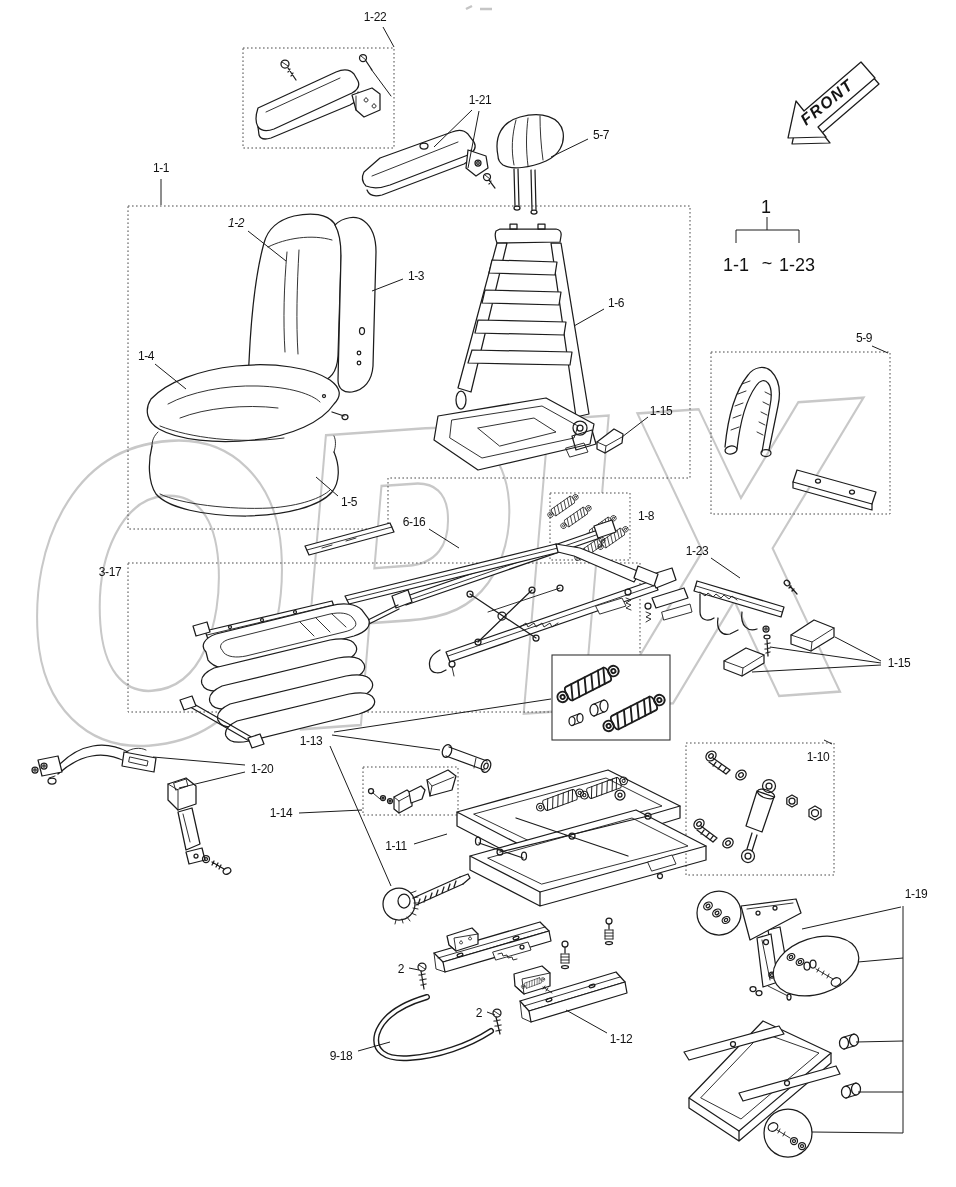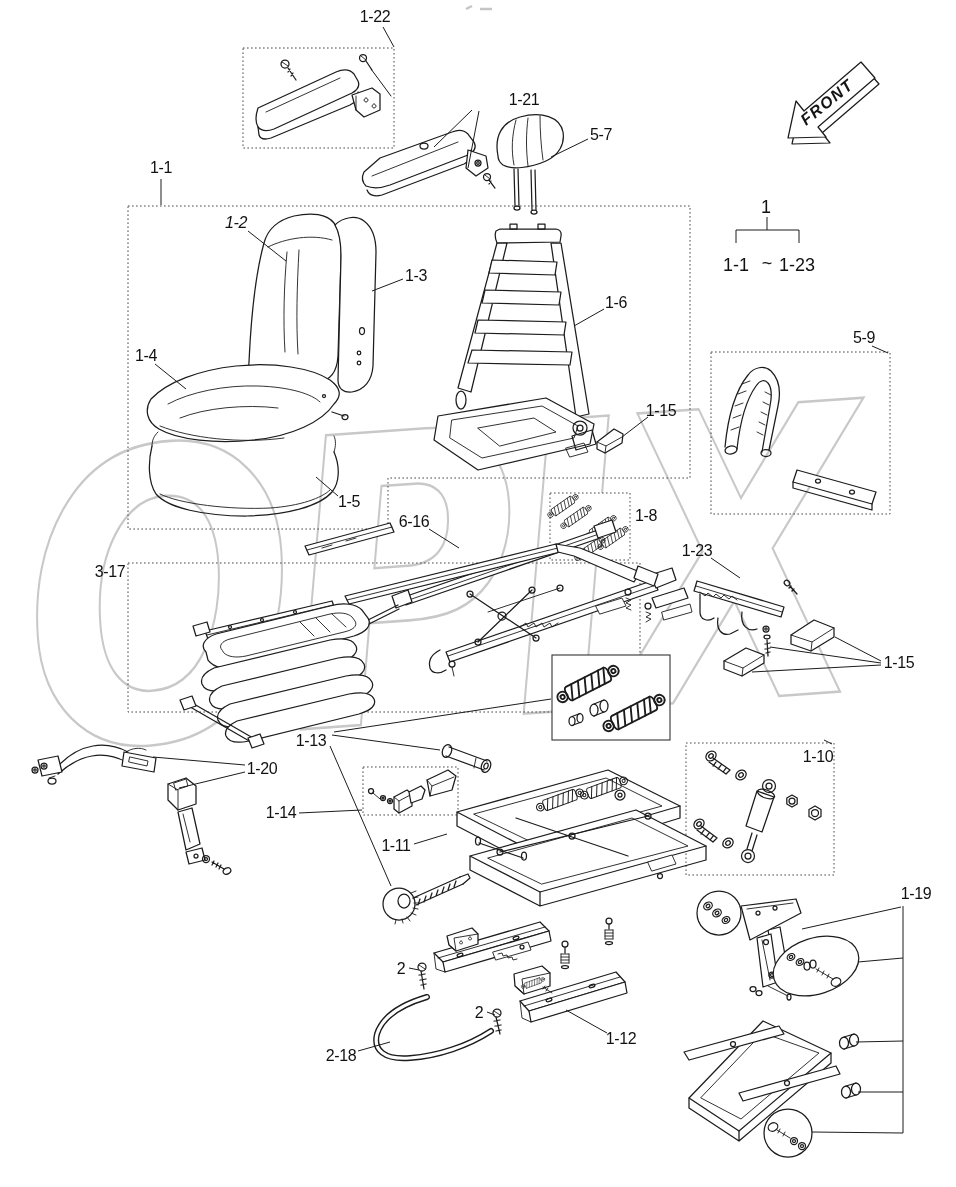--- a/index.html
+++ b/index.html
@@ -8,21 +8,21 @@
          font-family:"Liberation Sans", sans-serif;overflow:hidden;}
   svg{position:absolute;left:0;top:0;}
   .art{stroke:var(--line);fill:none;stroke-width:1.25;stroke-linecap:round;stroke-linejoin:round;}
   .artw{stroke:var(--line);fill:#fff;stroke-width:1.25;stroke-linecap:round;stroke-linejoin:round;}
   .thin{stroke-width:0.9;}
   .leader{stroke:var(--line);fill:none;stroke-width:1;}
   .dotted{stroke:var(--box);fill:none;stroke-width:1;stroke-dasharray:1.6 2.4;}
   .dottedw{stroke:var(--box);fill:#fff;stroke-width:1;stroke-dasharray:1.6 2.4;}
   .solidbox{stroke:#333;fill:#fff;stroke-width:1.1;}
   .wm{stroke:var(--watermark);fill:none;}
-  .part-label{position:absolute;transform:translate(-50%,-50%);font-size:16px;letter-spacing:-0.4px;
+  .part-label{position:absolute;transform:translate(-50%,-50%);font-size:12px;letter-spacing:-0.4px;
               color:#111;white-space:nowrap;}
   .group-num{position:absolute;transform:translate(-50%,-50%);font-size:18px;color:#111;white-space:nowrap;}
 </style>
 </head>
 <body>
 
 <div class="stage">
 
 <svg width="956" height="1187" viewBox="0 0 956 1187">
   <defs>
@@ -489,21 +489,21 @@
     <path d="M358,1051 L390,1042"></path>
     <path d="M607,1033 L566,1010"></path>
     <path d="M903,906 L903,1133 M901,907 L802,929 M903,958 L858,962 M903,1041 L856,1042 M903,1092 L858,1092 M903,1133 L812,1132"></path>
   </g>
 
   <text transform="translate(806,126) rotate(-39)" font-size="16" font-weight="bold" font-style="italic" letter-spacing="1.5" fill="#141414" font-family="Liberation Sans, sans-serif">FRONT</text>
 </svg>
 
 <div style="position:absolute;left:0;top:0;width:100%;height:100%;pointer-events:none;">
       <div class="part-label" style="left: 375px; top: 17px;">1-22</div>
-      <div class="part-label" style="left: 480px; top: 100px; margin-left: 44px;">1-21</div>
+      <div class="part-label" style="left: 480px; top: 100px;">1-21</div>
       <div class="part-label" style="left: 601px; top: 135px;">5-7</div>
       <div class="part-label" style="left: 161px; top: 168px;">1-1</div>
       <div class="part-label" style="left: 236px; top: 223px; font-style: italic;">1-2</div>
       <div class="part-label" style="left: 416px; top: 276px;">1-3</div>
       <div class="part-label" style="left: 146px; top: 356px;">1-4</div>
       <div class="part-label" style="left: 349px; top: 502px;">1-5</div>
       <div class="part-label" style="left: 616px; top: 303px;">1-6</div>
       <div class="part-label" style="left: 661px; top: 411px;">1-15</div>
       <div class="part-label" style="left: 864px; top: 338px;">5-9</div>
       <div class="part-label" style="left: 414px; top: 522px;">6-16</div>
@@ -512,21 +512,21 @@
       <div class="part-label" style="left: 697px; top: 551px;">1-23</div>
       <div class="part-label" style="left: 899px; top: 663px;">1-15</div>
       <div class="part-label" style="left: 311px; top: 741px;">1-13</div>
       <div class="part-label" style="left: 262px; top: 769px;">1-20</div>
       <div class="part-label" style="left: 281px; top: 813px;">1-14</div>
       <div class="part-label" style="left: 396px; top: 846px;">1-11</div>
       <div class="part-label" style="left: 818px; top: 733px; margin-top: 24px;">1-10</div>
       <div class="part-label" style="left: 916px; top: 894px;">1-19</div>
       <div class="part-label" style="left: 401px; top: 969px;">2</div>
       <div class="part-label" style="left: 479px; top: 1013px;">2</div>
-      <div class="part-label" style="left: 341px; top: 1056px;">2-18</div>
+      <div class="part-label" style="left: 341px; top: 1056px;">9-18</div>
       <div class="part-label" style="left: 621px; top: 1039px;">1-12</div>
     </div>
 
 <div class="group-num" style="left:766px;top:207px;">1</div>
 <div class="group-num" style="left:736px;top:265px;">1-1</div>
 <div class="group-num" style="left:767px;top:263px;">~</div>
 <div class="group-num" style="left:797px;top:265px;">1-23</div>
 
 </div>
 

